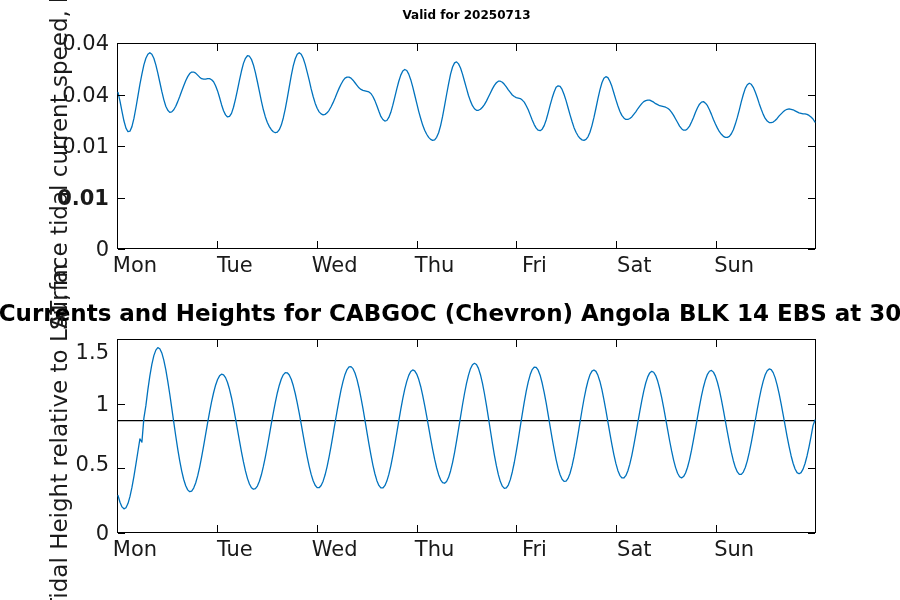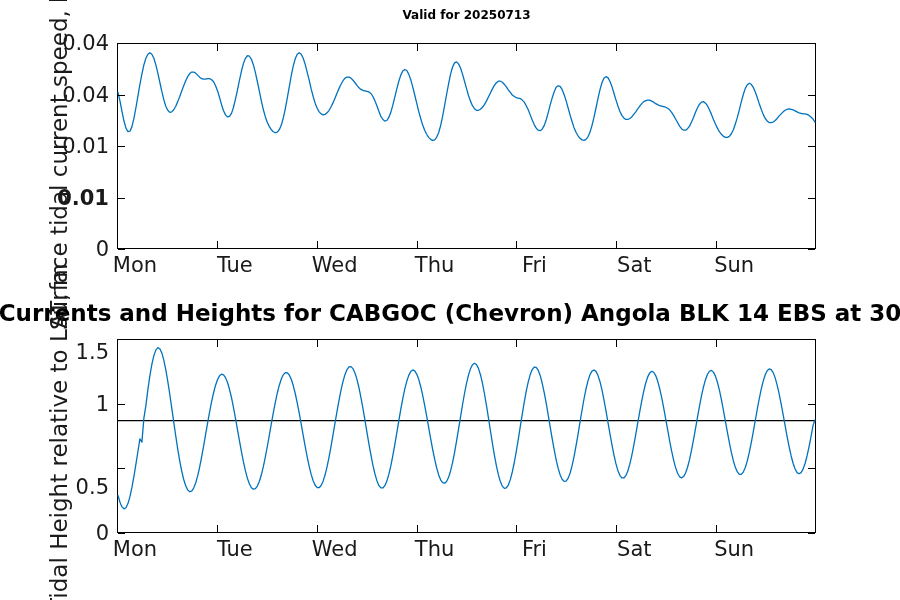--- a/index.html
+++ b/index.html
@@ -195,21 +195,21 @@
       <div class="tick" style="left: 416.571px; top: 525px; width: 1px; height: 7px;"></div>
       <div class="tick" style="left: 516.429px; top: 340px; width: 1px; height: 7px;"></div>
       <div class="tick" style="left: 516.429px; top: 525px; width: 1px; height: 7px;"></div>
       <div class="tick" style="left: 616.286px; top: 340px; width: 1px; height: 7px;"></div>
       <div class="tick" style="left: 616.286px; top: 525px; width: 1px; height: 7px;"></div>
       <div class="tick" style="left: 716.143px; top: 340px; width: 1px; height: 7px;"></div>
       <div class="tick" style="left: 716.143px; top: 525px; width: 1px; height: 7px;"></div>
     </div>
   <div id="yticklabels-bottom">
       <div class="ylabel-tick" style="left: 0px; width: 109px; top: 533px;">0</div>
-      <div class="ylabel-tick" style="left: 0px; width: 109px; top: 487px;">0.5</div>
+      <div class="ylabel-tick" style="left: 0px; width: 109px; top: 464px;">0.5</div>
       <div class="ylabel-tick" style="left: 0px; width: 109px; top: 403.667px;">1</div>
       <div class="ylabel-tick" style="left: 0px; width: 109px; top: 352px;">1.5</div>
     </div>
   <div id="xticklabels-bottom">
       <div class="xlabel-tick" style="left: 135px; top: 537px;">Mon</div>
       <div class="xlabel-tick" style="left: 234.857px; top: 537px;">Tue</div>
       <div class="xlabel-tick" style="left: 334.714px; top: 537px;">Wed</div>
       <div class="xlabel-tick" style="left: 434.571px; top: 537px;">Thu</div>
       <div class="xlabel-tick" style="left: 534.429px; top: 537px;">Fri</div>
       <div class="xlabel-tick" style="left: 634.286px; top: 537px;">Sat</div>

